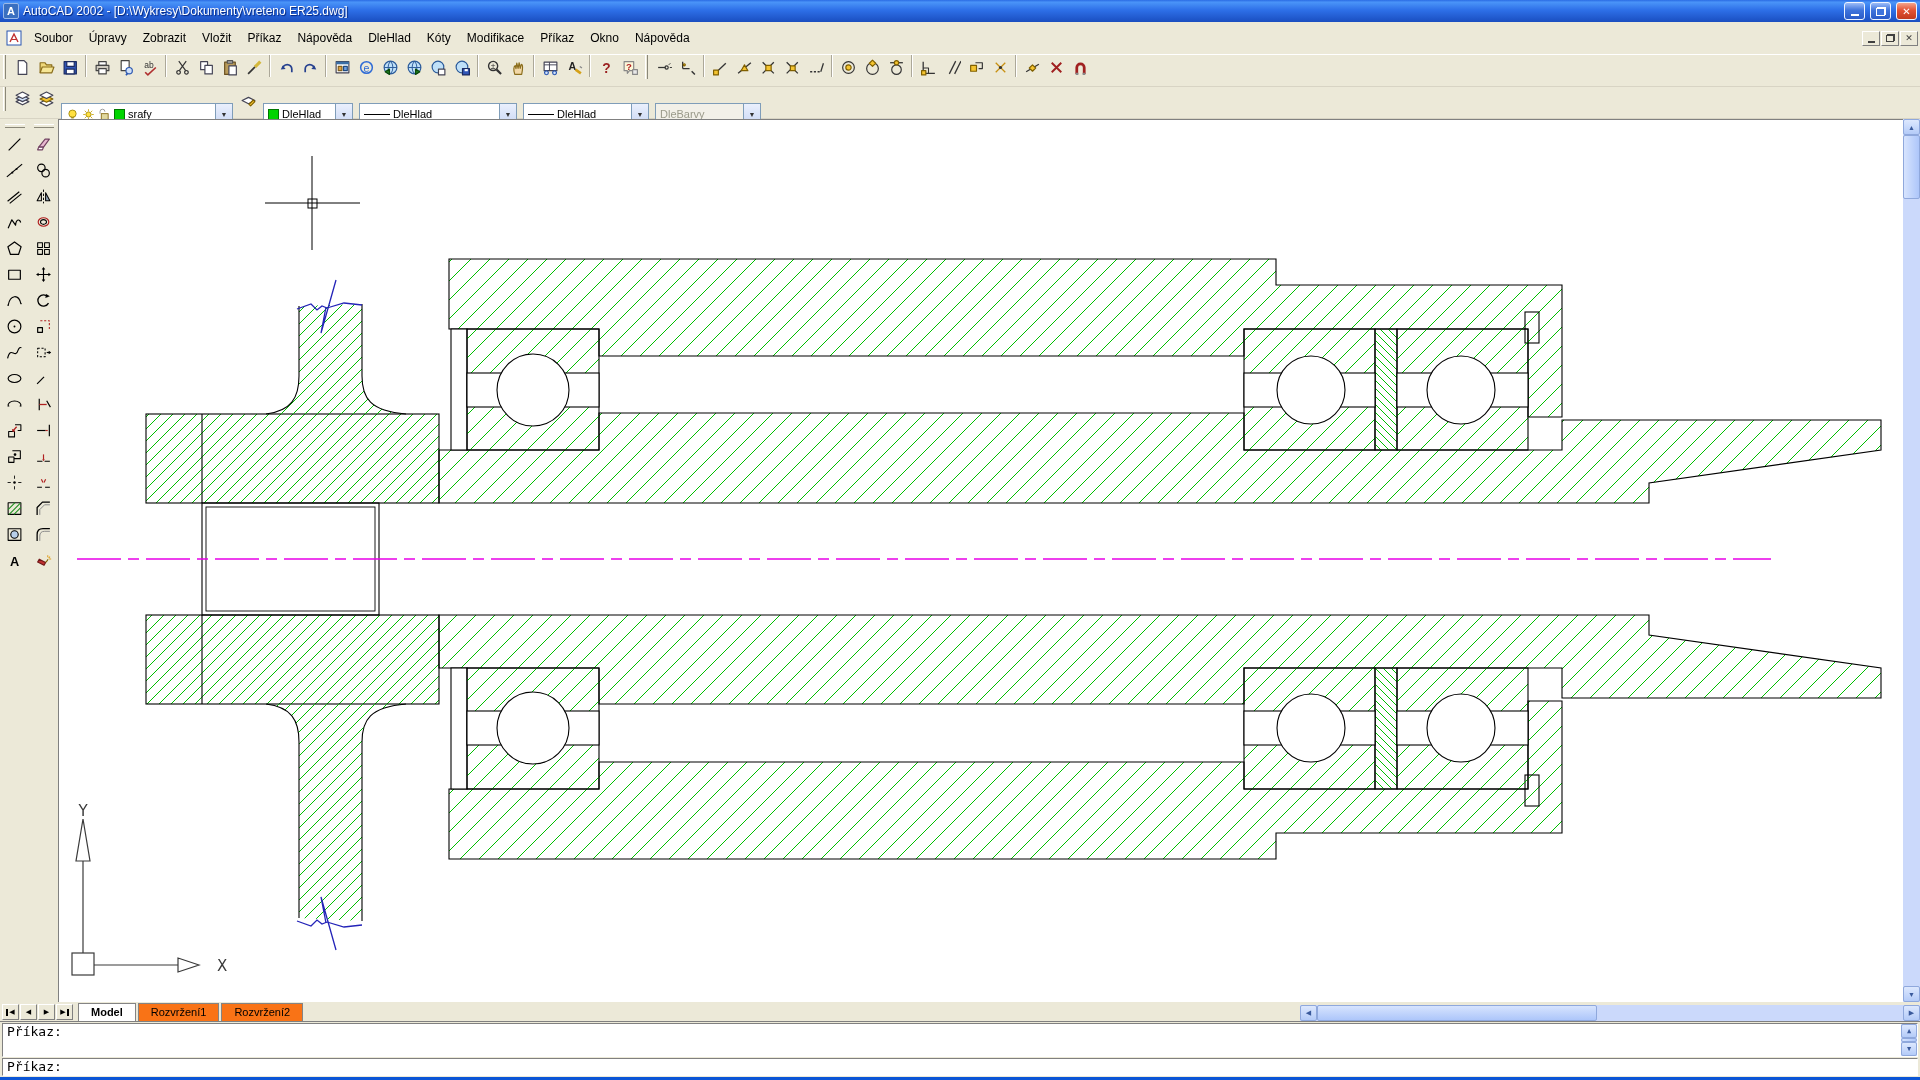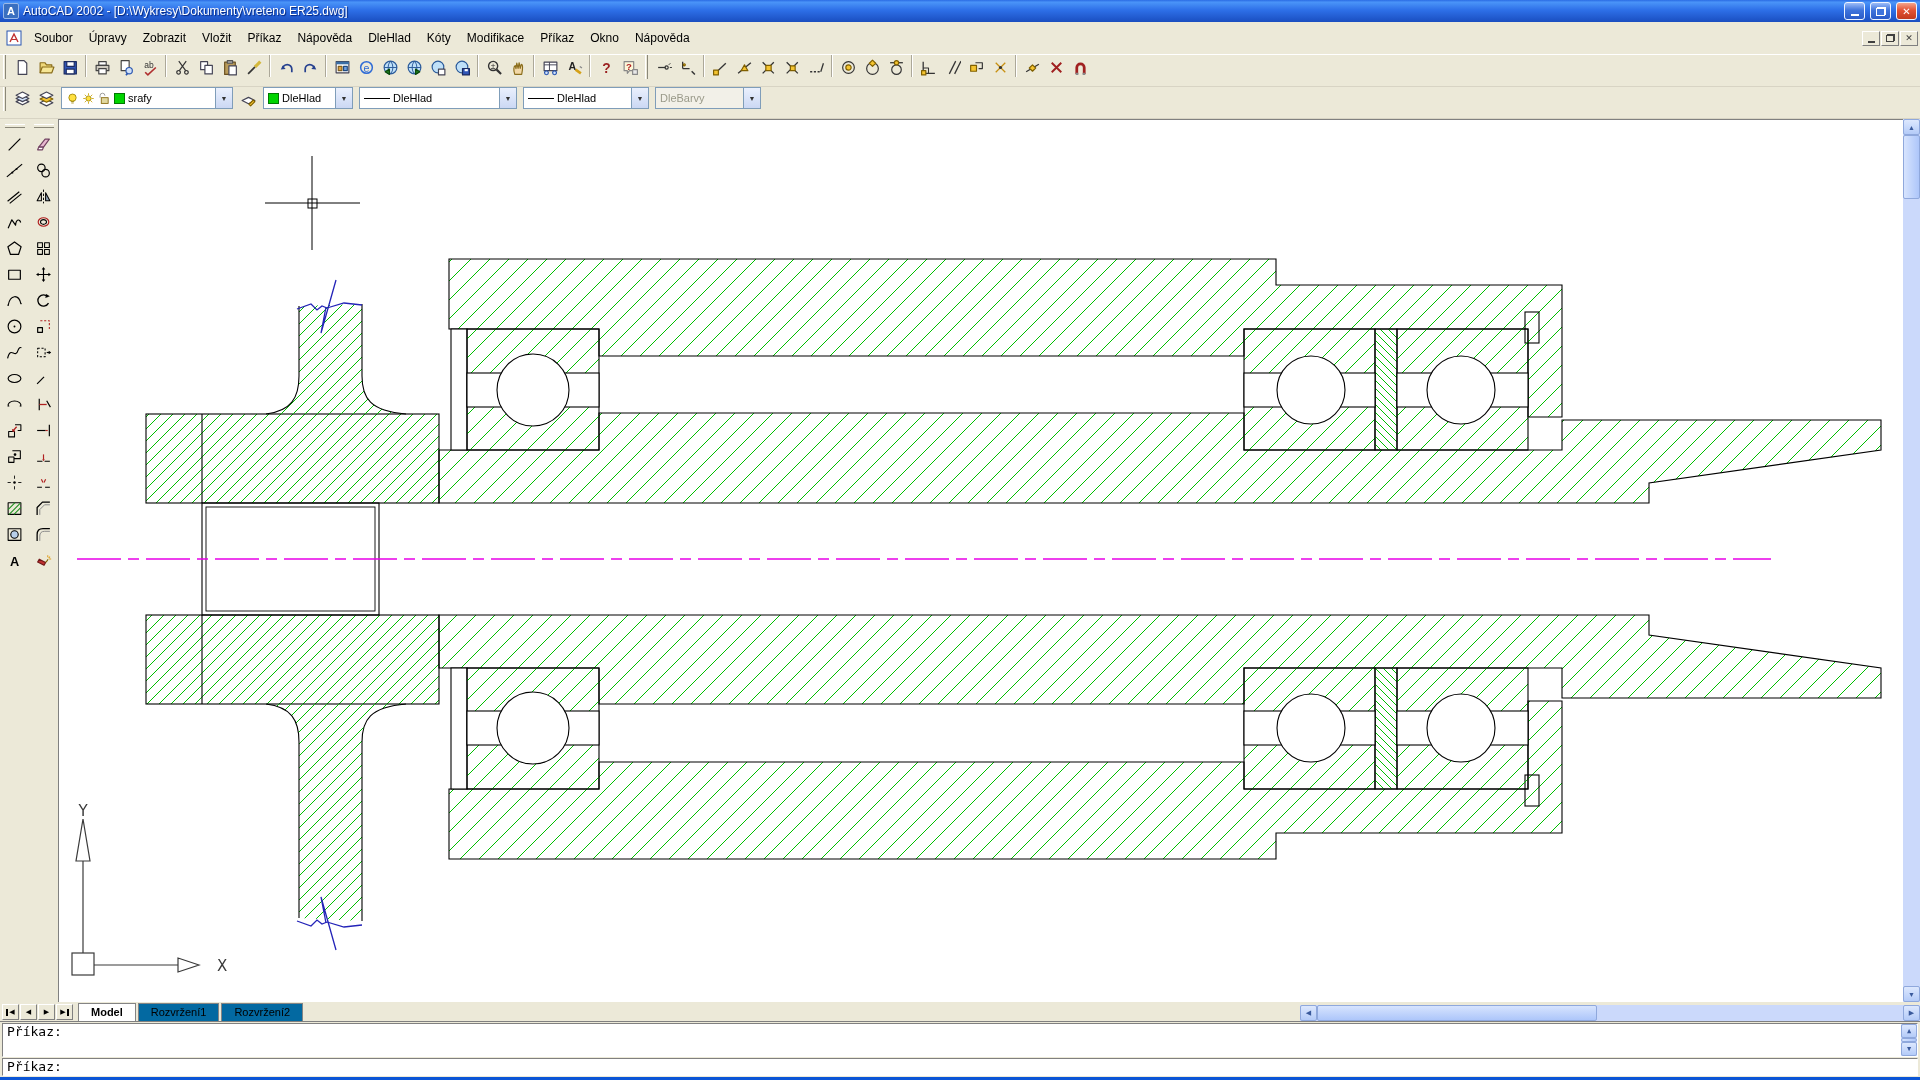--- a/index.html
+++ b/index.html
@@ -27,21 +27,21 @@
 .gm-rest::before{content:"";position:absolute;right:0;top:0;width:6px;height:5px;border:1px solid #404040}
 .gm-rest::after{content:"";position:absolute;left:0;bottom:0;width:6px;height:5px;border:1px solid #404040;background:#ECE9D8}
 
 .toolbar{background:#ECE9D8;display:flex;flex:0 0 auto}
 .tb1{height:32px;border-bottom:1px solid #d8d4c4}
 .tb2{height:32px;border-bottom:1px solid #d8d4c4}
 .tbtn{width:24px;height:24px;display:flex;align-items:center;justify-content:center;background:transparent;border:1px solid transparent;padding:0}
 .pbtn{width:26px;height:26px}
 .sep{width:2px;height:22px;border-left:1px solid #ACA899;border-right:1px solid #fff;margin:0 3px}
 .grip{width:3px;height:24px;border-left:1px solid #fff;border-right:1px solid #8a8778;margin:0 4px 0 3px}
-.combo{height:22px;border:1px solid #7F9DB9;background:#fff;display:flex;align-items:center;font-size:11px;padding-left:4px;gap:3px;margin:0 3px;color:#000}
+.combo{height:22px;border:1px solid #7F9DB9;background:#fff;display:flex;align-items:center;font-size:11px;padding-left:4px;gap:3px;margin:16px 3px;color:#000}
 .combo .val{white-space:nowrap;overflow:hidden}
 .arrowbtn{width:17px;height:20px;margin-left:auto;background:linear-gradient(180deg,#EAF0FD,#CBD8F4);border-left:1px solid #7F9DB9;display:flex;align-items:center;justify-content:center;font-size:7px;color:#333}
 .chip{width:11px;height:11px;background:#00D400;border:1px solid #007800}
 .ltline{width:26px;height:1px;background:#000}
 .combo.disabled{background:#F2F0E8;color:#9a9a8a}
 
 .workarea{flex:1 1 auto;display:flex;min-height:0}
 .palette{width:58px;background:#ECE9D8;display:flex;justify-content:center;gap:2px;padding-top:3px}
 .pcol{width:27px;display:flex;flex-direction:column;align-items:center}
 .pgrip{width:20px;height:4px;border-top:1px solid #fff;border-bottom:1px solid #8a8778;margin:2px 0 3px}
@@ -52,21 +52,21 @@
 .hscroll{height:16px;background:#CBD9FB;display:flex;margin-left:auto}
 .sbtn{flex:0 0 auto;width:17px;height:16px;background:linear-gradient(180deg,#DDE8FE,#B4CBF8);border:1px solid #8FA8DC;border-radius:2px;color:#3A5A9C;font-size:7px;display:flex;align-items:center;justify-content:center}
 .sthumb{background:linear-gradient(90deg,#D7E4FE,#ADC6FA);border:1px solid #8FA8DC;border-radius:2px}
 .strack{flex:1}
 .vscroll .sthumb{height:64px;width:17px}
 .hscroll .sthumb{width:280px;height:16px;background:linear-gradient(180deg,#D7E4FE,#ADC6FA)}
 
 .tabbar{height:19px;background:#ECE9D8;display:flex;align-items:flex-end;flex:0 0 auto;padding-left:2px}
 .navbtn{width:17px;height:16px;background:#ECE9D8;border:1px solid;border-color:#fff #808080 #808080 #fff;display:flex;align-items:center;justify-content:center;gap:1px;color:#000;font-size:7px;margin-right:1px;margin-bottom:1px}
 .vbar{width:2px;height:7px;background:#000}
-.tab{height:18px;padding:2px 12px 0;font-size:11px;border:1px solid #848484;border-bottom:none;background:#0369a1;color:#000;margin-right:2px}
+.tab{height:18px;padding:2px 12px 0;font-size:11px;border:1px solid #848484;border-bottom:none;background:#f97316;color:#000;margin-right:2px}
 .tab.active{background:#fff;font-weight:bold}
 
 .cmdwin{height:56px;background:#ECE9D8;display:flex;flex-direction:column;font-family:"DejaVu Sans Mono",monospace;font-size:13px;flex:0 0 auto;border-top:1px solid #808080;padding:1px 2px}
 .cmd-history{flex:1;background:#fff;border:1px solid;border-color:#808080 #fff #fff #808080;position:relative;padding:0 4px;line-height:16px;overflow:hidden}
 .cmd-current{height:18px;background:#fff;border:1px solid;border-color:#808080 #fff #fff #808080;margin-top:1px;padding:0 4px;line-height:16px}
 .cmd-vscroll{position:absolute;right:0;top:0;bottom:0;width:16px;background:#CBD9FB;display:flex;flex-direction:column}
 .cmd-vscroll .sbtn{width:16px;height:14px}
 .cmd-vscroll .sthumb{flex:1;width:16px}
 
 .statusbar{height:18px;background:#ECE9D8;display:flex;align-items:center;font-size:11px;flex:0 0 auto;padding:0 2px;gap:1px}

